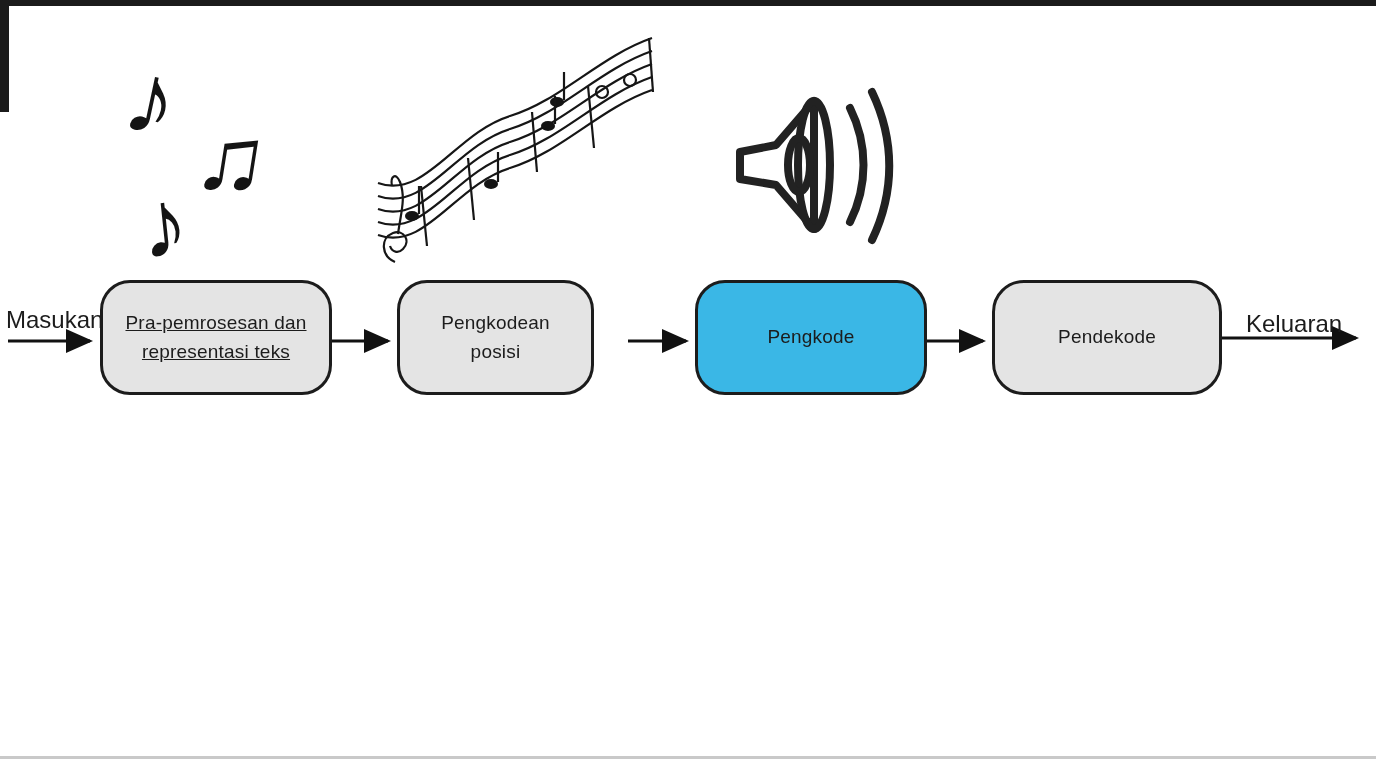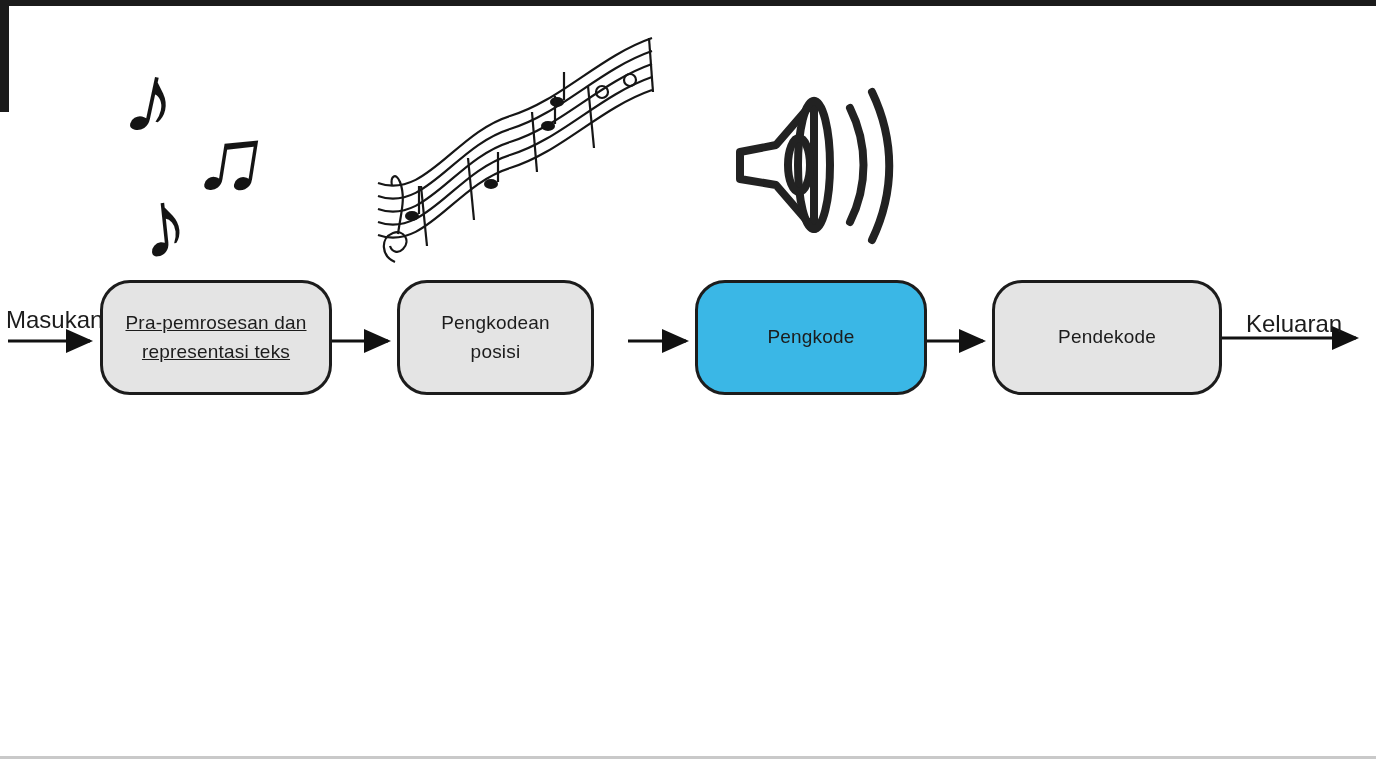--- a/index.html
+++ b/index.html
@@ -15,21 +15,21 @@
   
   .box {
     position:absolute; top:280px; height:115px; box-sizing:border-box;
     border:3px solid #1c1c1c; border-radius:30px; background:#e4e4e4;
     display:flex; align-items:center; justify-content:center; text-align:center;
     font-size:19px; line-height:1.5; padding:0 16px; letter-spacing:0.2px;
   }
   .box--1 { left:100px;  width:232px;text-decoration:underline; }
   .box--2 { left:397px;  width:197px; }
   .box--3 { left:695px;  width:232px; background:#3ab7e6; }
-  .box--4 { left:992px;  width:230px; }
+  .box--4 { left:992px;  width:230px;border-radius:32px; }
 
   .flow-label { position:absolute; font-size:24px; color:#1c1c1c; white-space:nowrap; }
   .flow-label--in  { left:6px;    top:306px; }
   .flow-label--out { left:1246px; top:310px; }
 
   
   .note { position:absolute; color:#141414; line-height:1; }
   .note--1 { left:126px; top:48px;  font-size:102px; transform:rotate(12deg); }
   .note--2 { left:196px; top:110px; font-size:96px;  transform:rotate(9deg); }
   .note--3 { left:140px; top:176px; font-size:96px;  transform:rotate(-6deg); }

